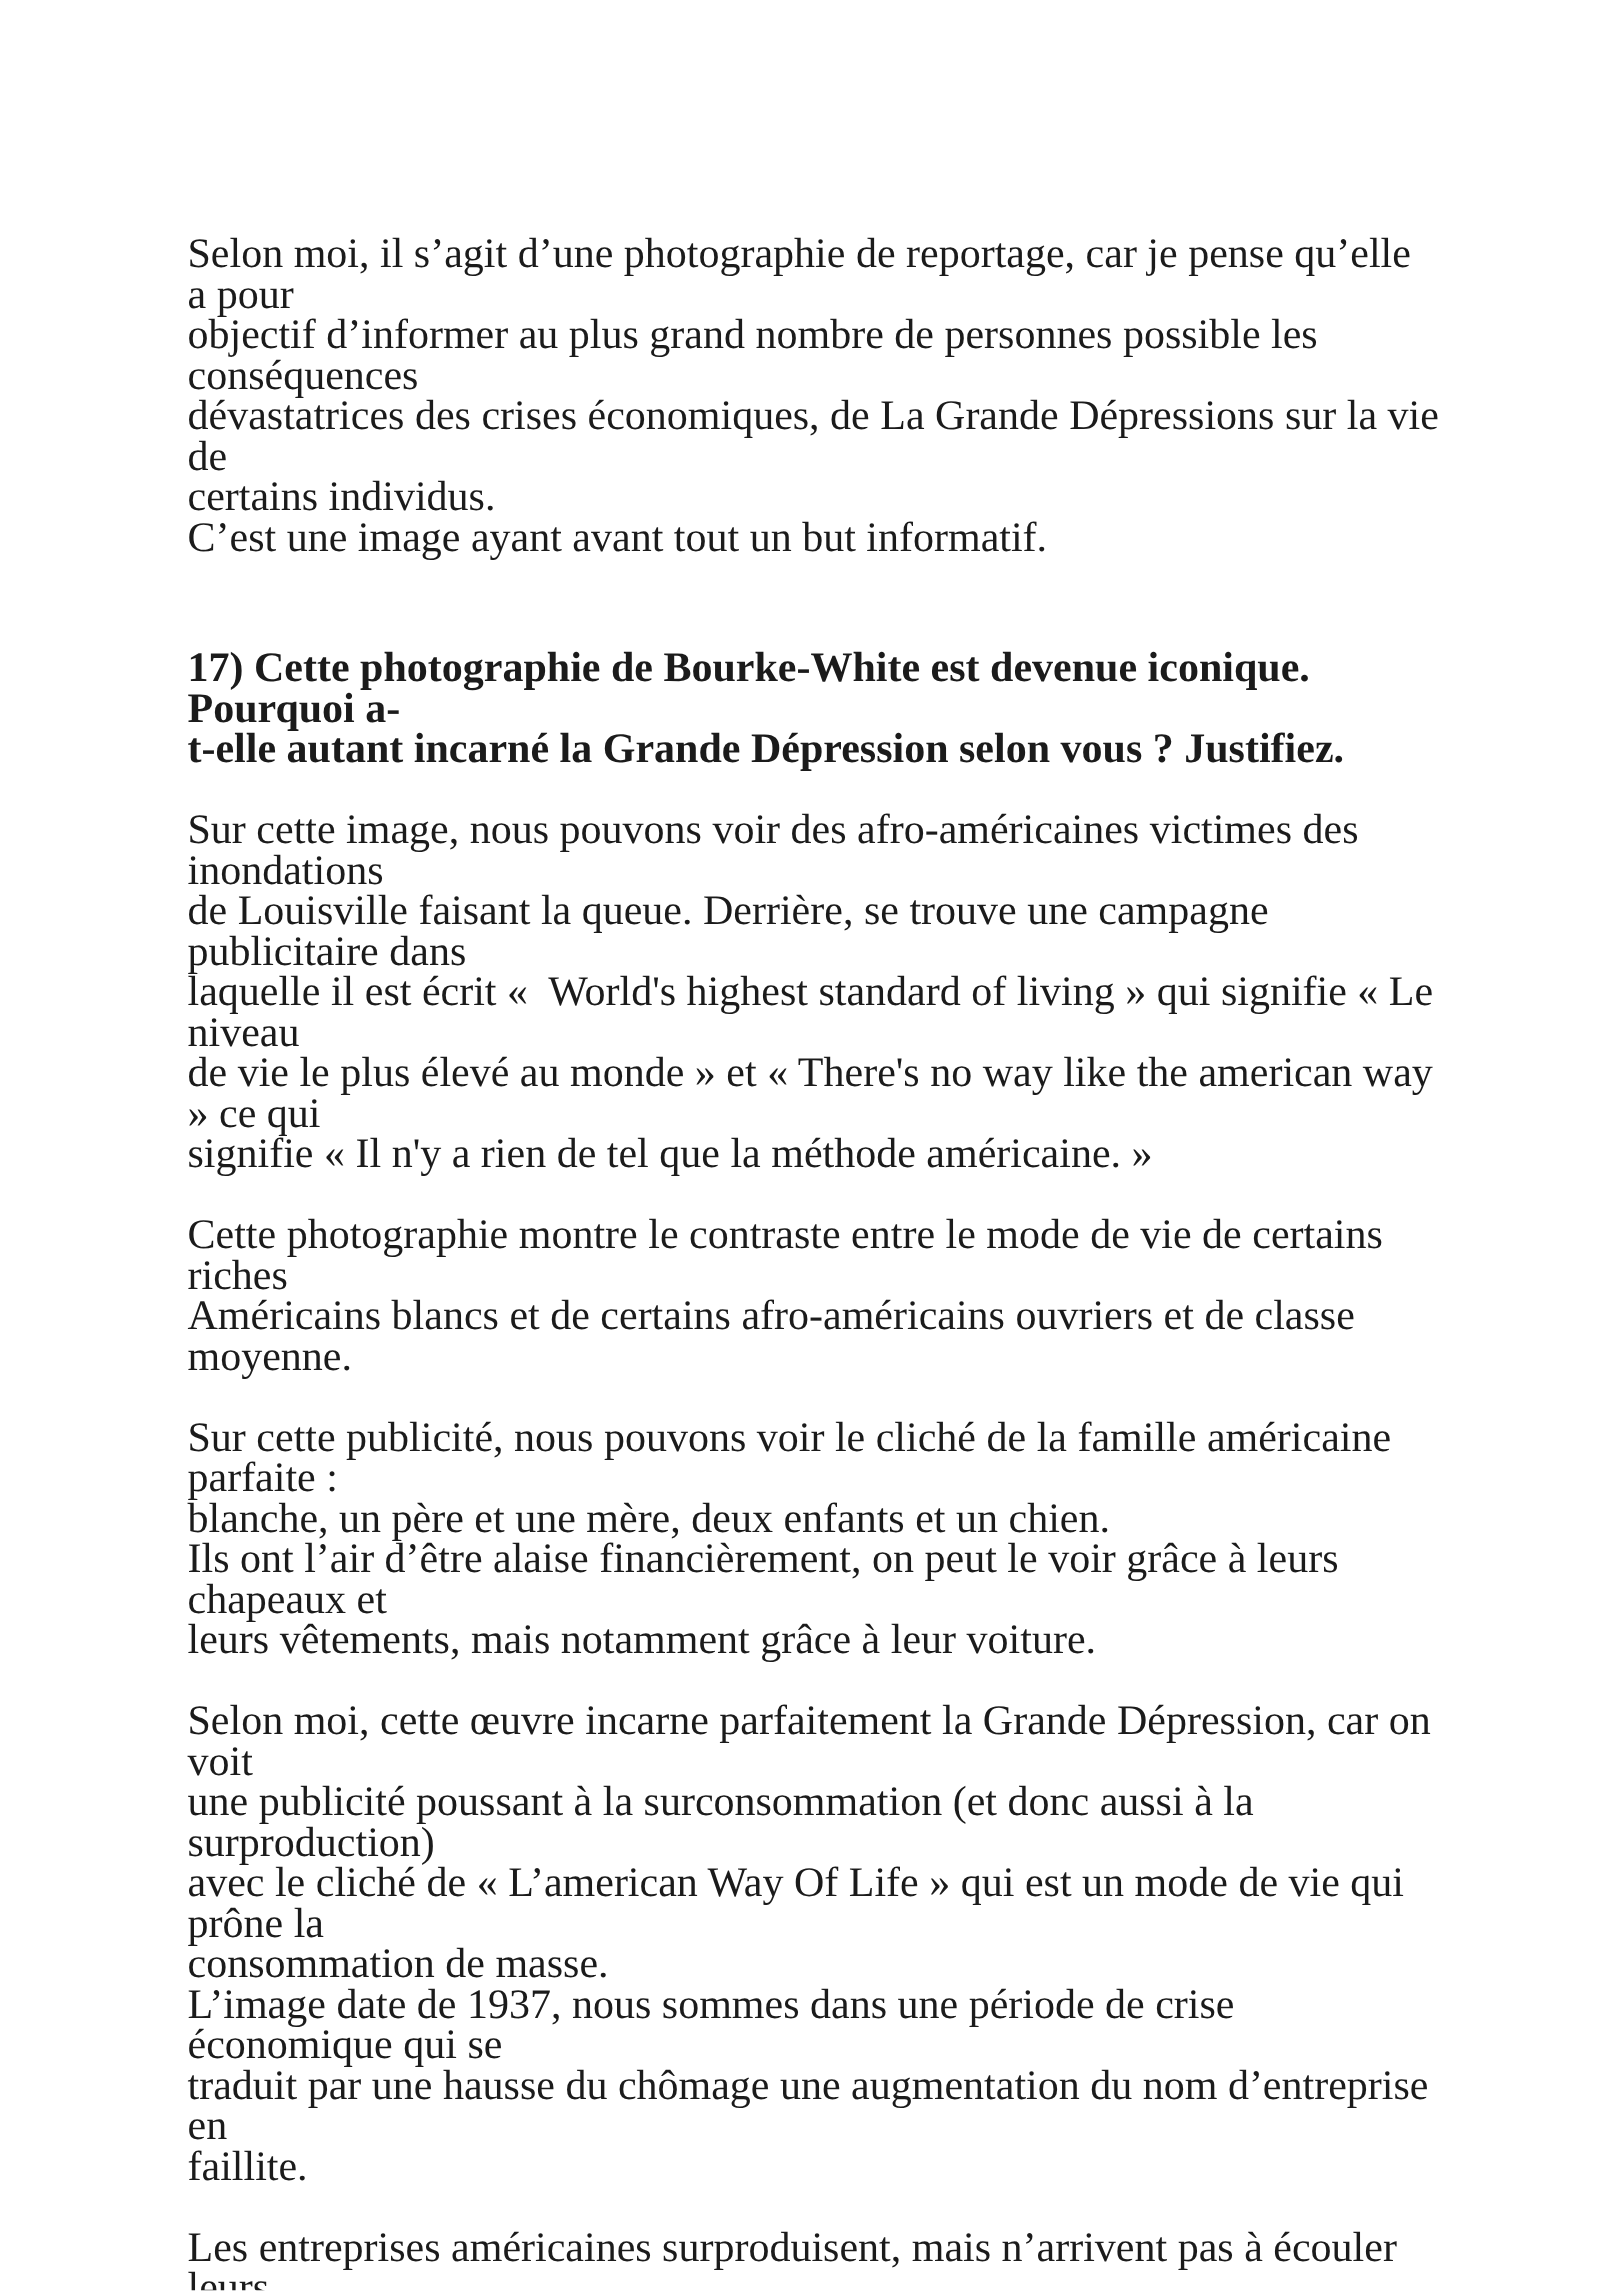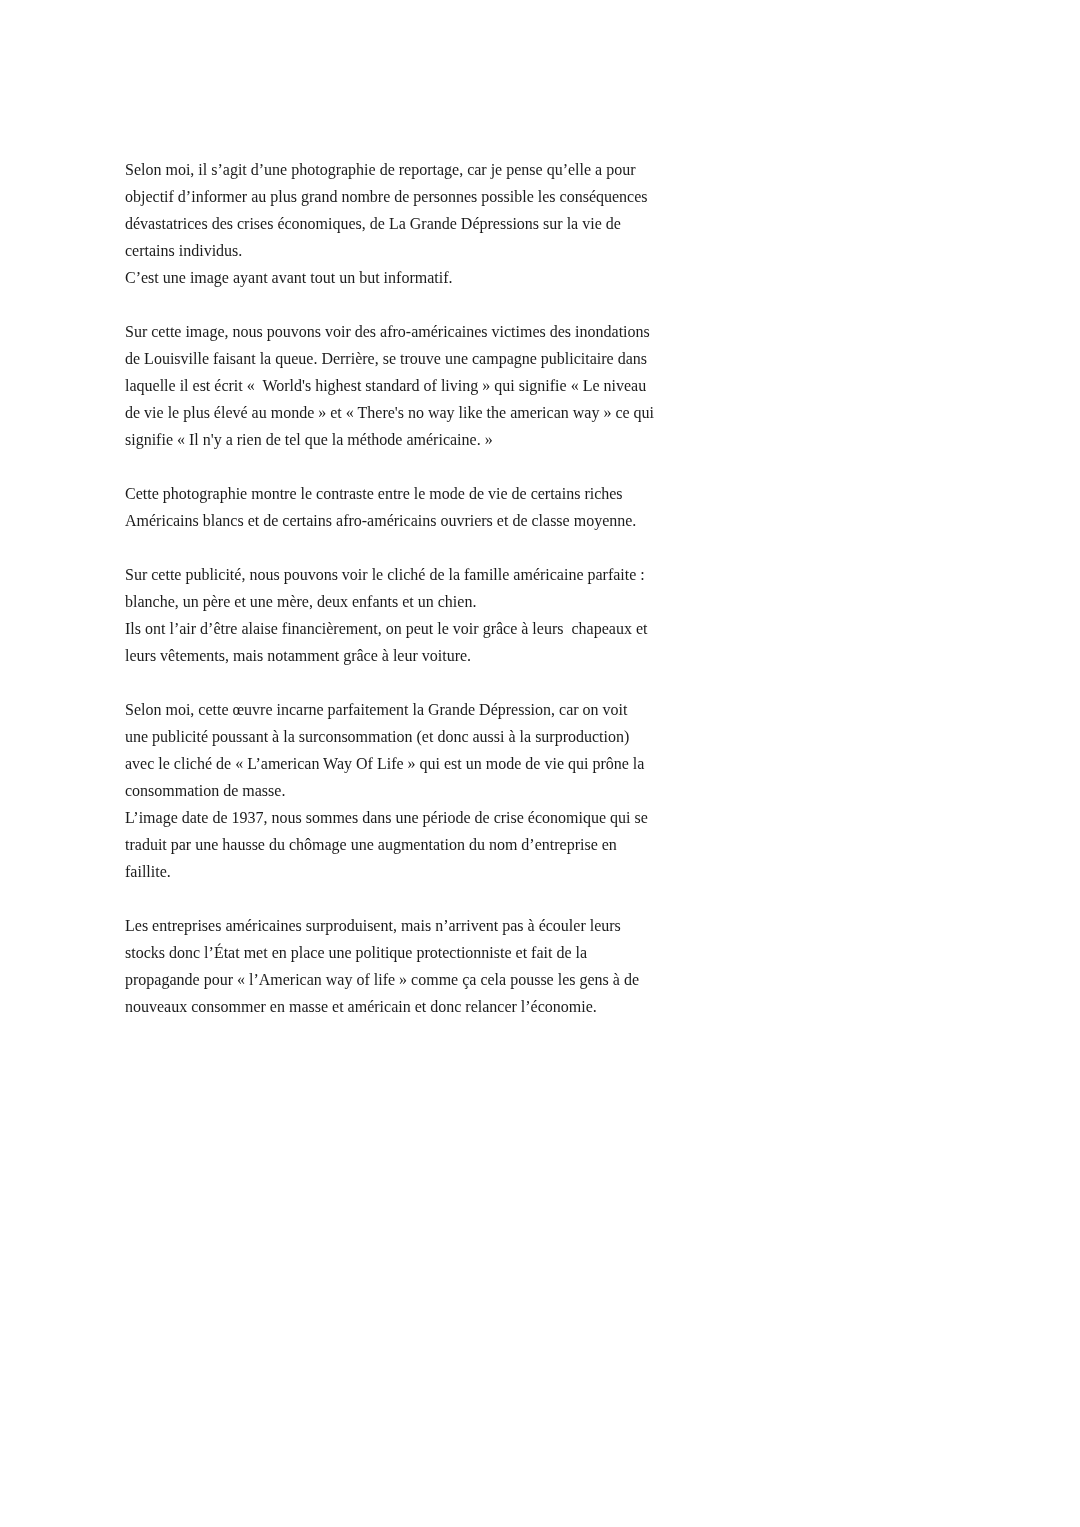--- a/index.html
+++ b/index.html
@@ -12,41 +12,43 @@
     width: 1080px;
     height: 1527px;
     background: #ffffff;
     box-sizing: border-box;
     padding: 156px 120px 0 125px;
     font-family: "Liberation Serif", "DejaVu Serif", serif;
     color: #1b1b1b;
     overflow: hidden;
   }
   .para, .heading {
-    font-size: 16px;
+    font-size: 28px;
     line-height: 27px;
     white-space: pre-wrap;
     margin: 0 0 27px 0;
     max-width: 860px;
   }
   .heading {
     font-weight: bold;
     margin-top: 60px;
   }
 </style>
 </head>
 <body>
 
 <div class="page">
   <div class="para">Selon moi, il s’agit d’une photographie de reportage, car je pense qu’elle a pour
 objectif d’informer au plus grand nombre de personnes possible les conséquences
 dévastatrices des crises économiques, de La Grande Dépressions sur la vie de
 certains individus.
 C’est une image ayant avant tout un but informatif.</div>
 
+  <div class="heading">17) Cette photographie de Bourke-White est devenue iconique. Pourquoi a-
+t-elle autant incarné la Grande Dépression selon vous ? Justifiez.</div>
 
   <div class="para">Sur cette image, nous pouvons voir des afro-américaines victimes des inondations
 de Louisville faisant la queue. Derrière, se trouve une campagne publicitaire dans
 laquelle il est écrit «  World's highest standard of living » qui signifie « Le niveau
 de vie le plus élevé au monde » et « There's no way like the american way » ce qui
 signifie « Il n'y a rien de tel que la méthode américaine. »</div>
 
   <div class="para">Cette photographie montre le contraste entre le mode de vie de certains riches
 Américains blancs et de certains afro-américains ouvriers et de classe moyenne.</div>
 

